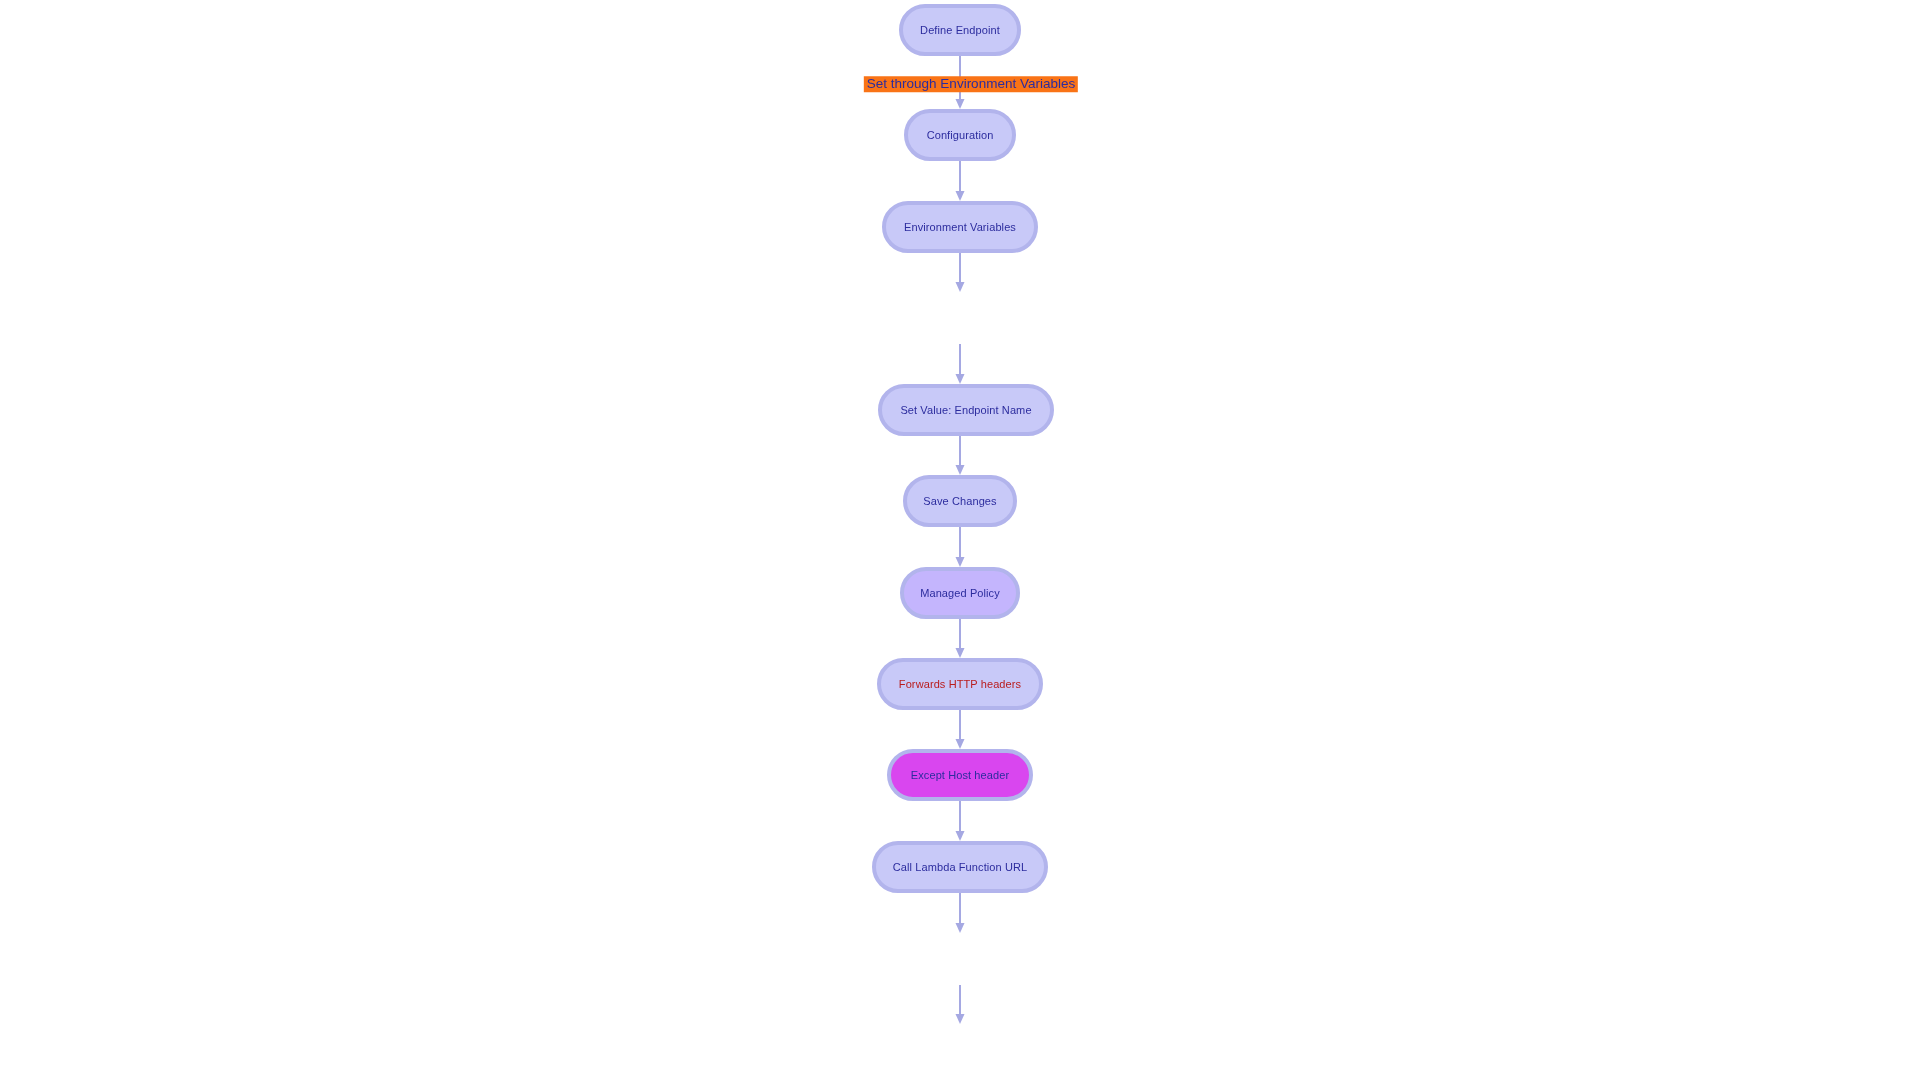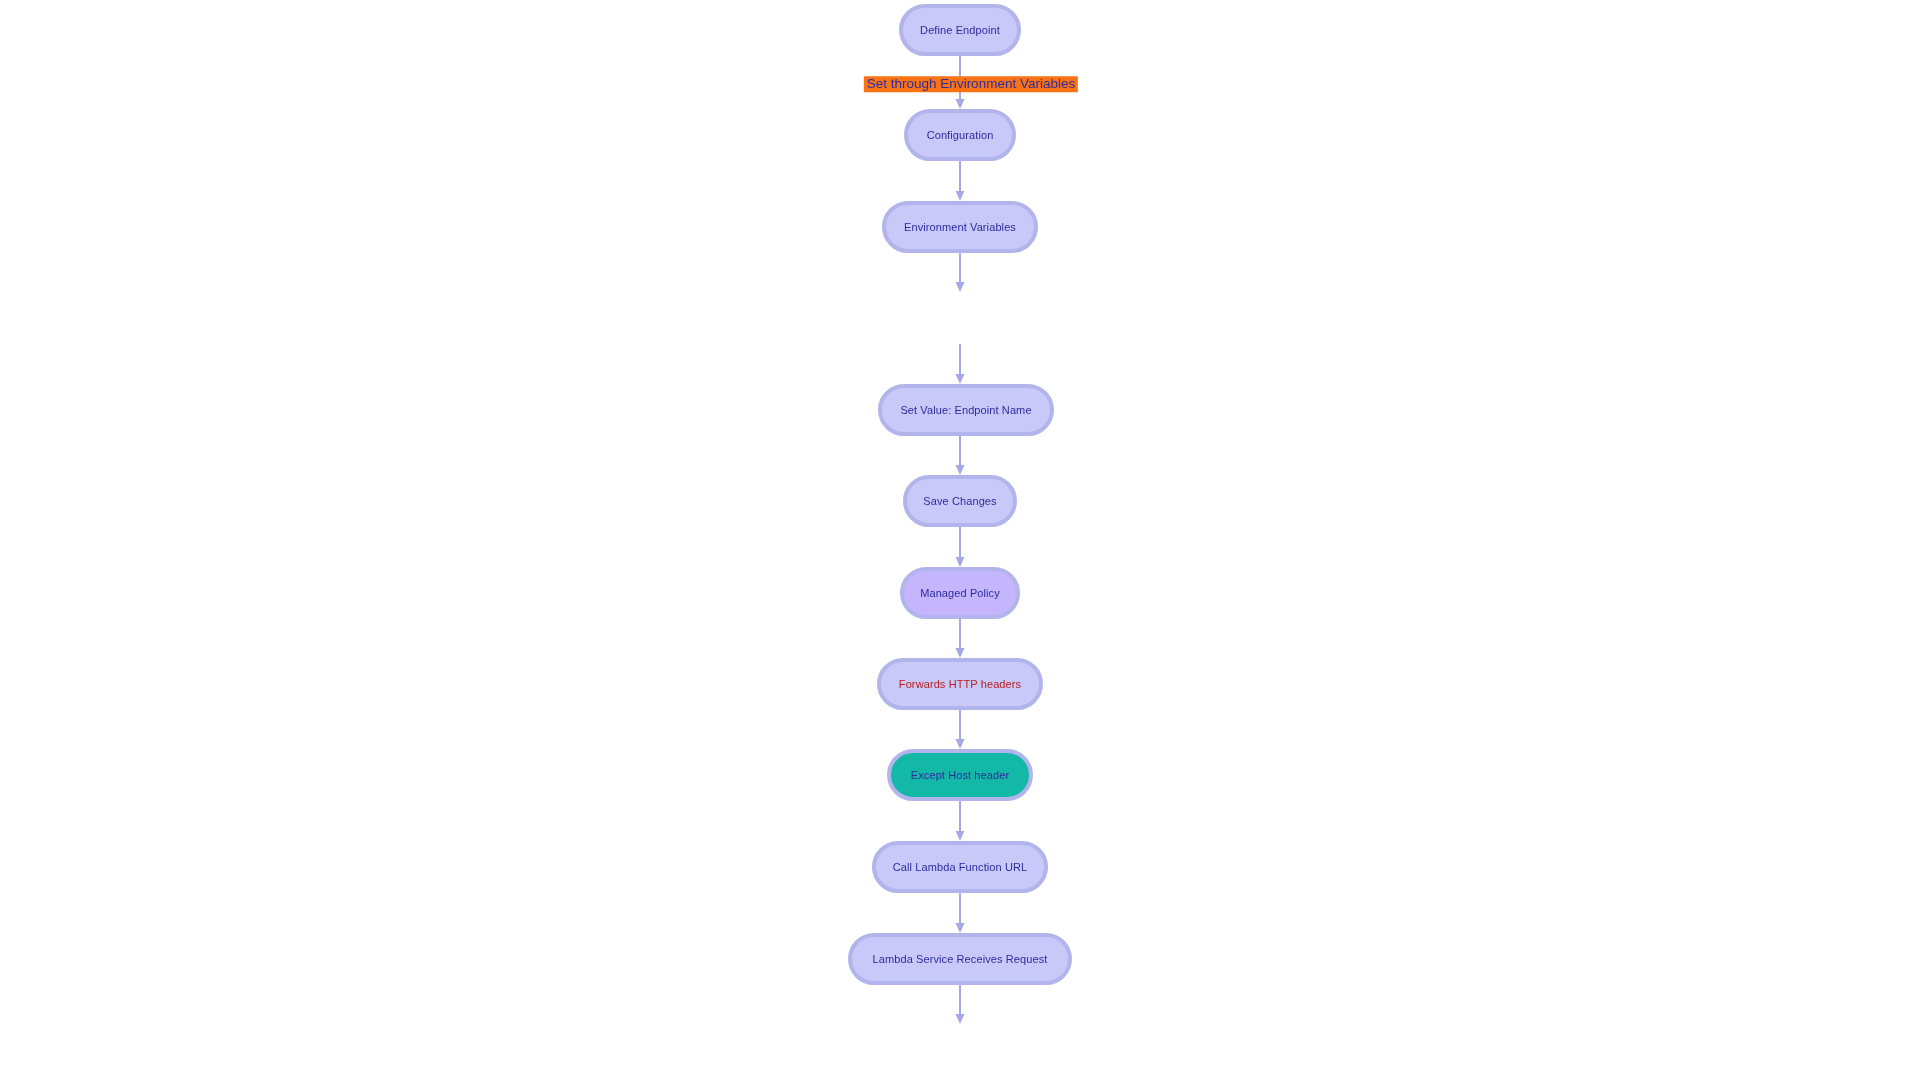--- a/index.html
+++ b/index.html
@@ -102,18 +102,17 @@
 
   <div class="node-layer" id="node-layer">
       <div class="edge-label" style="left: 960px; top: 84px; color: rgb(44, 44, 158);">Set through Environment Variables</div>
       <div class="node" style="left: 960px; top: 4px; width: 122px; background: rgb(200, 201, 248); border-color: rgb(178, 180, 236); color: rgb(44, 44, 158);">Define Endpoint</div>
       <div class="node" style="left: 960px; top: 109px; width: 112px; background: rgb(200, 201, 248); border-color: rgb(178, 180, 236); color: rgb(44, 44, 158);">Configuration</div>
       <div class="node" style="left: 960px; top: 201px; width: 156px; background: rgb(200, 201, 248); border-color: rgb(178, 180, 236); color: rgb(44, 44, 158);">Environment Variables</div>
       <div class="node" style="left: 960px; top: 384px; width: 176px; background: rgb(200, 201, 248); border-color: rgb(178, 180, 236); color: rgb(44, 44, 158); margin-left: 6px;">Set Value: Endpoint Name</div>
       <div class="node" style="left: 960px; top: 475px; width: 114px; background: rgb(200, 201, 248); border-color: rgb(178, 180, 236); color: rgb(44, 44, 158);">Save Changes</div>
       <div class="node" style="left: 960px; top: 567px; width: 120px; background: #c4b5fd; border-color: rgb(178, 180, 236); color: rgb(44, 44, 158);">Managed Policy</div>
       <div class="node" style="left: 960px; top: 658px; width: 166px; background: rgb(200, 201, 248); border-color: rgb(178, 180, 236); color: #b91c1c;">Forwards HTTP headers</div>
-      <div class="node" style="left: 960px; top: 749px; width: 146px; background: #14b8a6; border-color: rgb(178, 180, 236); color: rgb(44, 44, 158);">Except Host header</div>
+      <div class="node" style="left: 960px; top: 749px; width: 146px; background: #d946ef; border-color: rgb(178, 180, 236); color: rgb(44, 44, 158);">Except Host header</div>
       <div class="node" style="left: 960px; top: 841px; width: 176px; background: rgb(200, 201, 248); border-color: rgb(178, 180, 236); color: rgb(44, 44, 158);">Call Lambda Function URL</div>
-      <div class="node" style="left: 960px; top: 933px; width: 224px; background: rgb(200, 201, 248); border-color: rgb(178, 180, 236); color: rgb(44, 44, 158);">Lambda Service Receives Request</div>
     </div>
 
 </div>
 
 </body></html>

